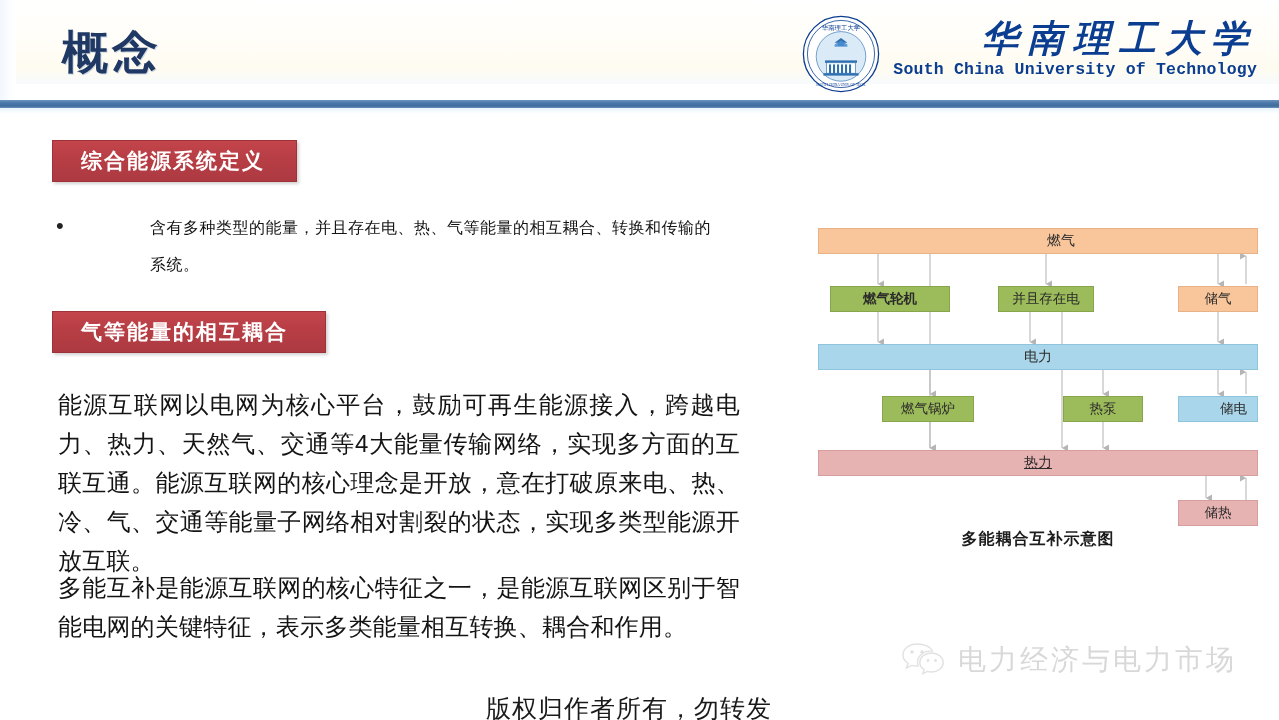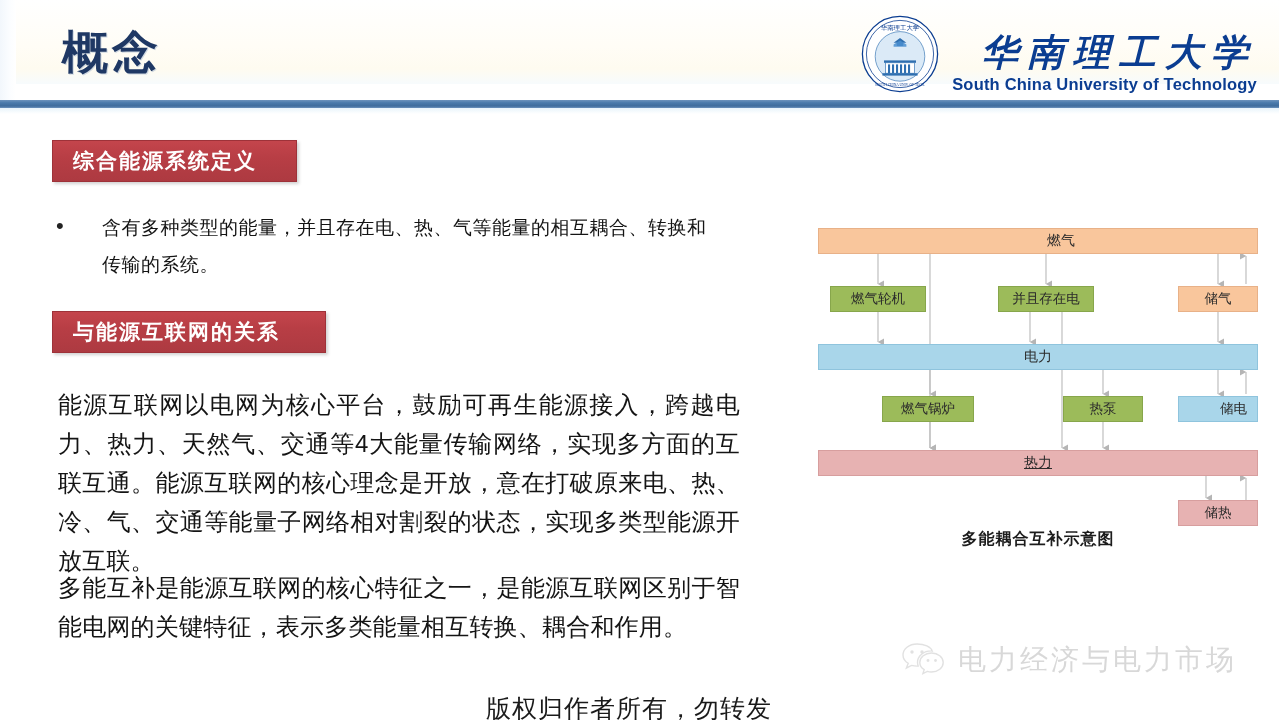--- a/index.html
+++ b/index.html
@@ -57,83 +57,84 @@
     letter-spacing: 4px;
     text-shadow: 1px 1px 0 rgba(120,150,190,0.35);
     line-height: 60px;
   }
 
   
   #logo-block {
     position: absolute;
     right: 22px; top: 14px;
     display: flex;
-    align-items: flex-end;
+    align-items: flex-start;
     gap: 12px;
   }
   #logo-seal { width: 80px; height: 80px; flex: none; }
   #logo-text-wrap { display: flex; flex-direction: column; align-items: flex-end; }
   #logo-cn {
     font-size: 37px;
     font-weight: bold;
     color: #0b3d91;
     font-family: "DejaVu Serif", "Liberation Serif", serif;
     letter-spacing: 9px;
     line-height: 48px;
     font-style: italic;
     white-space: nowrap;
   }
   #logo-en {
     font-size: 16.5px;
     font-weight: bold;
     color: #0b3d91;
-    font-family: Liberation Sans, sans-serif;
+    font-family: Liberation Mono, monospace;
     letter-spacing: 0.2px;
     line-height: 20px;
     margin-top: -2px;
     white-space: nowrap;
   }
 
   
   .red-banner {
     position: absolute;
     background: linear-gradient(180deg,#c4454c 0%,#b83e45 40%,#ad3a41 100%);
     border: 1px solid #9e3239;
     box-shadow: 2px 2px 3px rgba(0,0,0,0.18);
     color: #ffffff;
     font-size: 21px;
     font-weight: bold;
     letter-spacing: 2px;
     display: flex;
     align-items: center;
-    padding: 0 20px;
+    padding: 0 28px;
     box-sizing: border-box;
   }
   #banner-1 { left: 52px; top: 140px; width: 245px; height: 42px; }
   #banner-2 { left: 52px; top: 311px; width: 274px; height: 42px; }
 
   #bullet-block {
     position: absolute;
     left: 56px; top: 209px;
     width: 660px;
     display: flex;
     align-items: flex-start;
   }
   #bullet-dot {
     font-size: 22px;
     line-height: 34px;
     width: 46px;
     flex: none;
     color: #222;
   }
   #bullet-text {
-    font-size: 19px;
+    font-size: 16px;
     line-height: 37px;
     color: #141414;
     letter-spacing: 0.5px;
+    margin-left: 48px;
   }
 
   .body-para {
     position: absolute;
     left: 58px;
     width: 682px;
     font-size: 24px;
     line-height: 39px;
     color: #141414;
     letter-spacing: 0.2px;
@@ -181,21 +182,21 @@
   }
   .c-gas   { background:#f9c69c; border:1px solid #e8b188; }
   .c-elec  { background:#a9d6ea; border:1px solid #8fc4dd; }
   .c-heat  { background:#e7b2b2; border:1px solid #d79e9e; }
   .c-olive { background:#9cbb5a; border:1px solid #87a64b; }
 
   #bar-gas  { top: 0; padding-left: 46px; }
   #bar-elec { top: 116px; }
   #bar-heat { top: 222px; text-decoration: underline; }
 
-  #node-gasturbine { left: 12px;  top: 58px;  width: 96px; }
+  #node-gasturbine { left: 12px;  top: 58px;  width: 120px; font-weight: bold; }
   #node-chp        { left: 180px; top: 58px;  width: 96px; }
   #node-gasstore   { left: 360px; top: 58px;  width: 80px; }
   #node-gasboiler  { left: 64px;  top: 168px; width: 92px; }
   #node-heatpump   { left: 245px; top: 168px; width: 80px; }
   #node-elecstore  { left: 360px; top: 168px; width: 80px; padding-left: 31px; }
   #node-heatstore  { left: 360px; top: 272px; width: 80px; }
 
   #dgm-arrows {
     position: absolute;
     left: 0; top: 0;
@@ -269,21 +270,21 @@
   </div>
   <div id="header-rule-glow"></div>
 
   <div id="banner-1" class="red-banner">综合能源系统定义</div>
 
   <div id="bullet-block">
     <span id="bullet-dot">•</span>
     <span id="bullet-text">含有多种类型的能量，并且存在电、热、气等能量的相互耦合、转换和传输的系统。</span>
   </div>
 
-  <div id="banner-2" class="red-banner">与能源互联网的关系</div>
+  <div id="banner-2" class="red-banner">气等能量的相互耦合</div>
 
   <div id="para-1" class="body-para">能源互联网以电网为核心平台，鼓励可再生能源接入，跨越电力、热力、天然气、交通等4大能量传输网络，实现多方面的互联互通。能源互联网的核心理念是开放，意在打破原来电、热、冷、气、交通等能量子网络相对割裂的状态，实现多类型能源开放互联。</div>
   <div id="para-2" class="body-para">多能互补是能源互联网的核心特征之一，是能源互联网区别于智能电网的关键特征，表示多类能量相互转换、耦合和作用。</div>
 
   <div id="copyright">版权归作者所有，勿转发</div>
 
   <div id="diagram">
 
     <svg id="dgm-arrows" viewBox="0 0 440 300">
       <defs>

